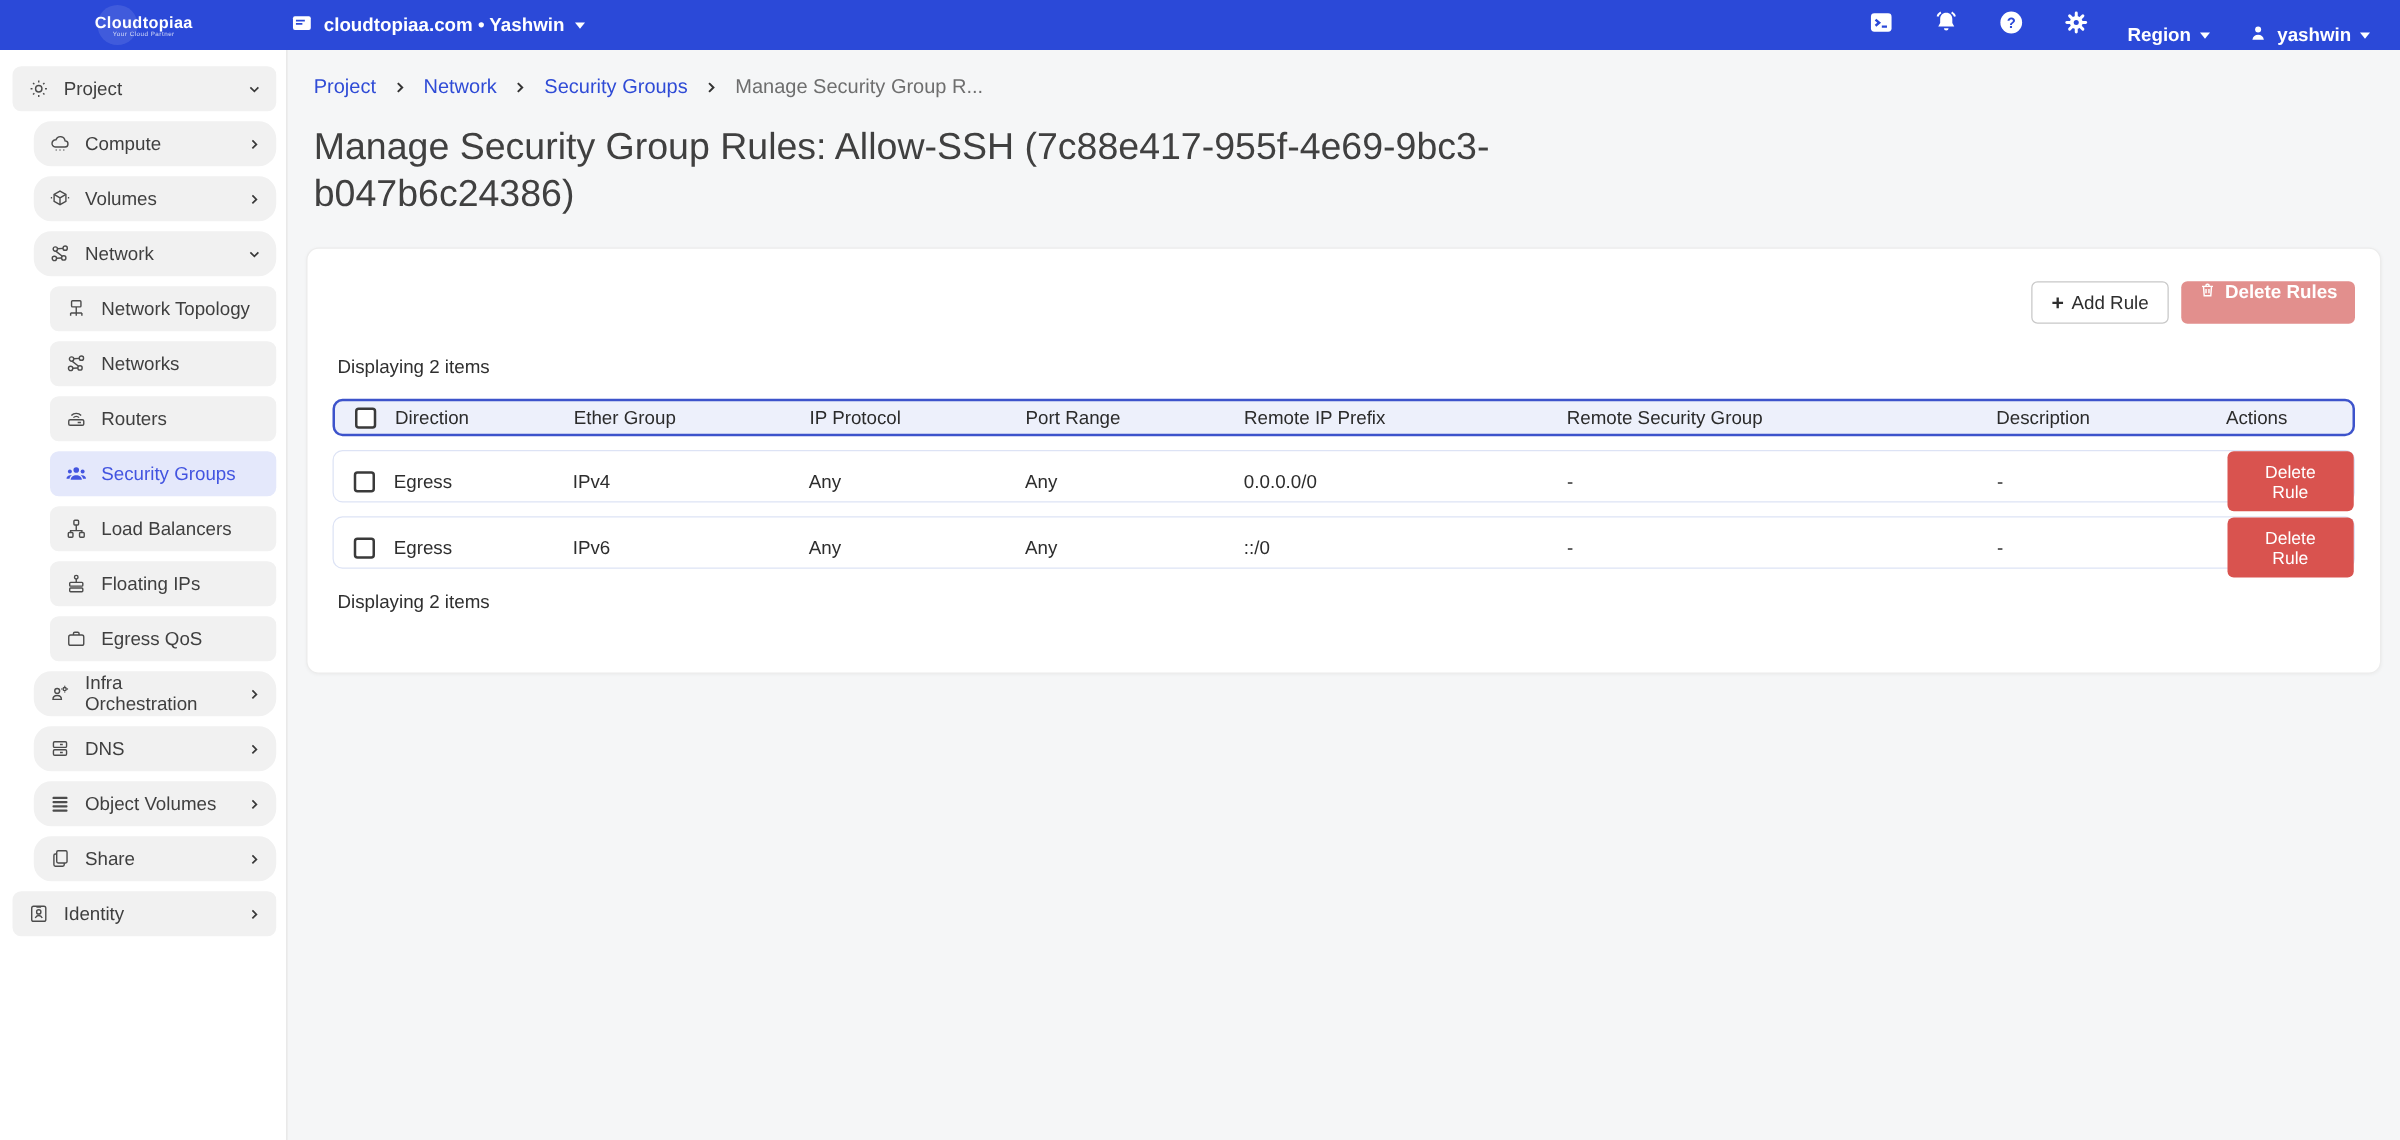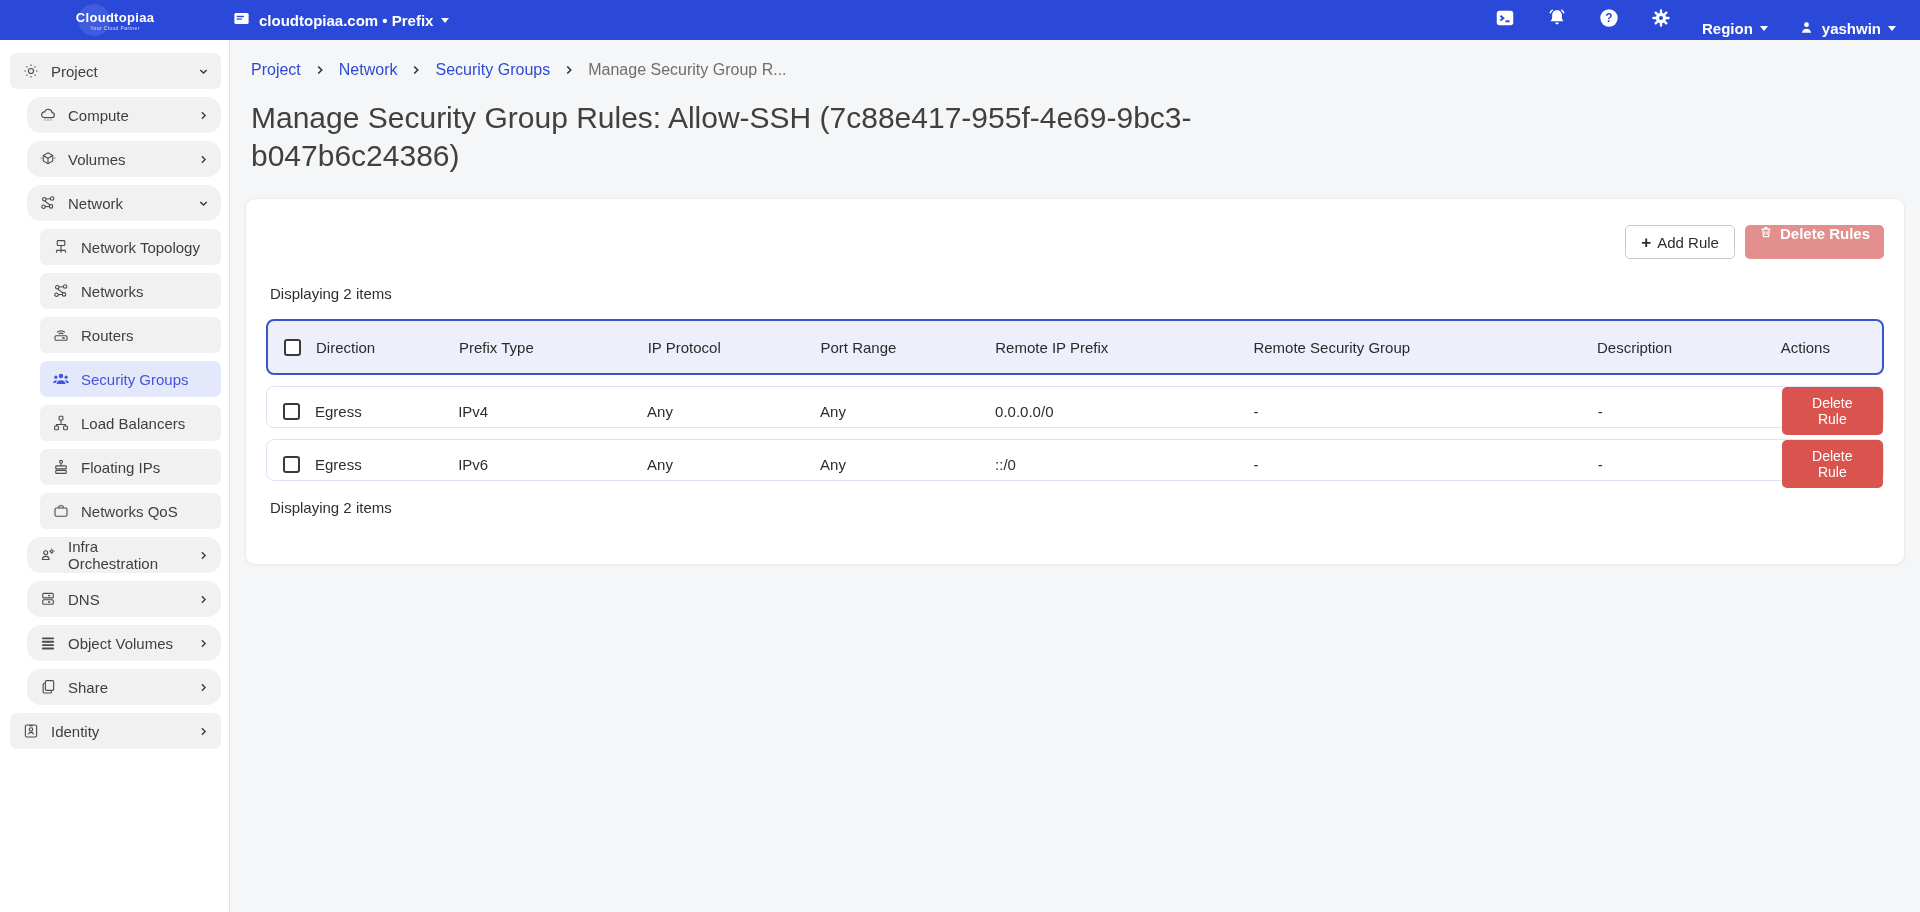--- a/index.html
+++ b/index.html
@@ -48,21 +48,21 @@
   .btn-add { display:flex; align-items:center; gap:6px; height:34px; padding:0 15px; background:#fff;
     border:1px solid #c8c8c8; border-radius:5px; font-size:15px; color:#2e2e2e; cursor:pointer;
     font-family:inherit; }
   .plus { font-weight:bold; font-size:17px; line-height:1; }
   .btn-delrules { display:flex; align-items:flex-start; gap:7px; height:34px; padding:0 14px; background:#e28f8d;
     border:none; border-radius:5px; font-size:15px; font-weight:bold; color:#fff; cursor:not-allowed; font-family:inherit; }
   .count { font-size:15px; color:#2f2f2f; margin:26px 0 0 4px; }
   .count.bottom { margin-top:18px; }
 
   .sg-grid { display:grid; grid-template-columns:48px 144fr 190fr 174fr 176fr 260fr 346fr 185fr 102fr; align-items:center; }
-  .thead { margin-top:17px; height:56px; background:#edf0fb; border:2px solid #3d53cb; border-radius:8px;
+  .thead { margin-top:17px; height:30px; background:#edf0fb; border:2px solid #3d53cb; border-radius:8px;
     font-size:15px; color:#2b2b2b; }
   .sg-row { margin-top:11px; height:42px; background:#fff; border:1px solid #dde3f5; border-radius:8px;
     font-size:15px; color:#2d2d2d; }
   .cell-check { display:flex; justify-content:center; }
   .cbx { width:17px; height:17px; border:2px solid #3a3a3a; border-radius:3px; background:#fff; cursor:pointer; }
   .cell { padding-right:8px; }
   .cell-actions { display:flex; }
   .btn-delrule { background:#d9534f; color:#fff; border:none; border-radius:5px; padding:8px 25px;
     font-size:14px; cursor:pointer; font-family:inherit; }
 </style>
@@ -75,21 +75,21 @@
     <div class="brand-name">Cloudtopiaa</div>
     <div class="brand-tag">Your Cloud Partner</div>
   </div>
   <div class="domain-switcher">
     <span class="s-icon">
       <svg width="19" height="19" viewBox="0 0 24 24">
           <rect x="3" y="5" width="18" height="14" rx="2" fill="#fff"></rect>
           <path d="M6 9.5h9M6 12.7h6.5" stroke="#2b49d8" stroke-width="1.7"></path>
         </svg>
     </span>
-    <span>cloudtopiaa.com • Prefix</span>
+    <span>cloudtopiaa.com • Yashwin</span>
     <span class="caret"></span>
   </div>
   <div class="tb-right">
     <div class="tb-iconbtn">
       <span>
         <svg width="22" height="22" viewBox="0 0 24 24">
             <rect x="3" y="4" width="18" height="16" rx="3" fill="#fff"></rect>
             <path d="M7 9.5l3.2 2.7L7 14.8" stroke="#2b49d8" stroke-width="2.1" fill="none"></path>
             <path d="M12.5 15.6H17" stroke="#2b49d8" stroke-width="2.1"></path>
           </svg>
@@ -284,21 +284,21 @@
       <span>Floating IPs</span>
     </div>
 
     <div class="nav-item lvl2">
       <span class="s-icon">
           <svg width="18" height="18" viewBox="0 0 24 24" fill="none" stroke="currentColor" stroke-width="1.5">
             <rect x="4" y="8" width="16" height="11" rx="2"></rect>
             <path d="M9 8V6.5A1.5 1.5 0 0 1 10.5 5h3A1.5 1.5 0 0 1 15 6.5V8"></path>
           </svg>
         </span>
-      <span>Networks QoS</span>
+      <span>Egress QoS</span>
     </div>
 
     <div class="nav-item lvl1">
       <span class="s-icon">
           <svg width="18" height="18" viewBox="0 0 24 24" fill="none" stroke="currentColor" stroke-width="1.5">
             <circle cx="9" cy="9" r="2.6"></circle>
             <path d="M4.5 18c0-2.6 2-4.2 4.5-4.2s4.5 1.6 4.5 4.2z"></path>
             <circle cx="17" cy="7" r="1.7"></circle>
             <path d="M17 4.4v-1M17 10.6v-1M19.6 7h1M13.4 7h1"></path>
           </svg>
@@ -418,21 +418,21 @@
         </button>
       </div>
 
       <div class="count">Displaying 2 items</div>
 
       <div class="sg-grid thead">
         <div class="cell-check">
             <div class="cbx"></div>
           </div>
         <div class="cell">Direction</div>
-        <div class="cell">Prefix Type</div>
+        <div class="cell">Ether Group</div>
         <div class="cell">IP Protocol</div>
         <div class="cell">Port Range</div>
         <div class="cell">Remote IP Prefix</div>
         <div class="cell">Remote Security Group</div>
         <div class="cell">Description</div>
         <div class="cell">Actions</div>
       </div>
 
       <div class="sg-grid sg-row">
         <div class="cell-check">

